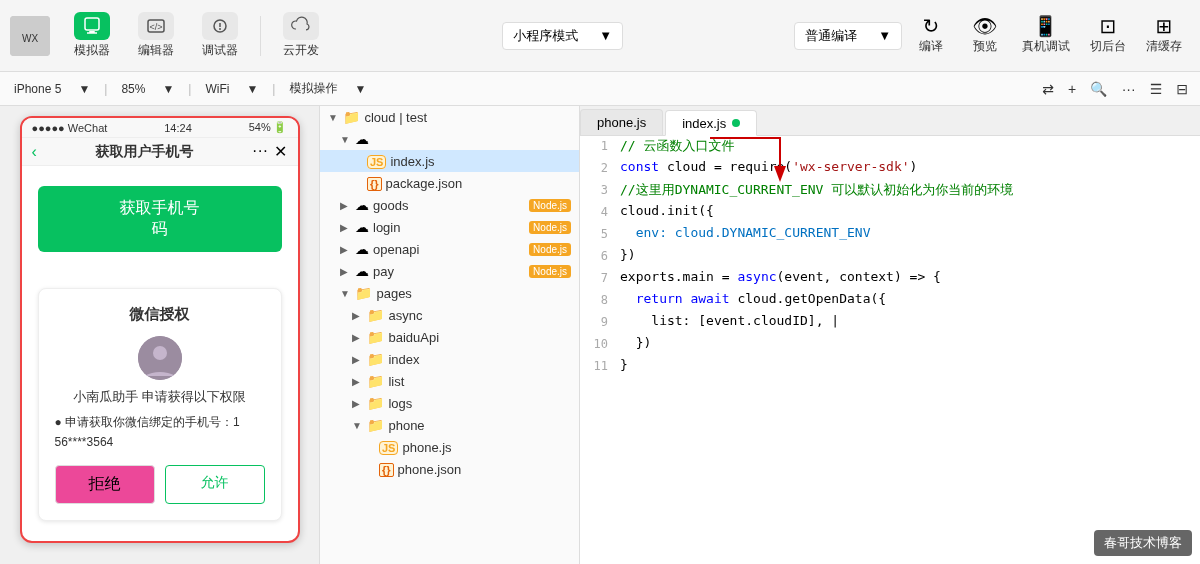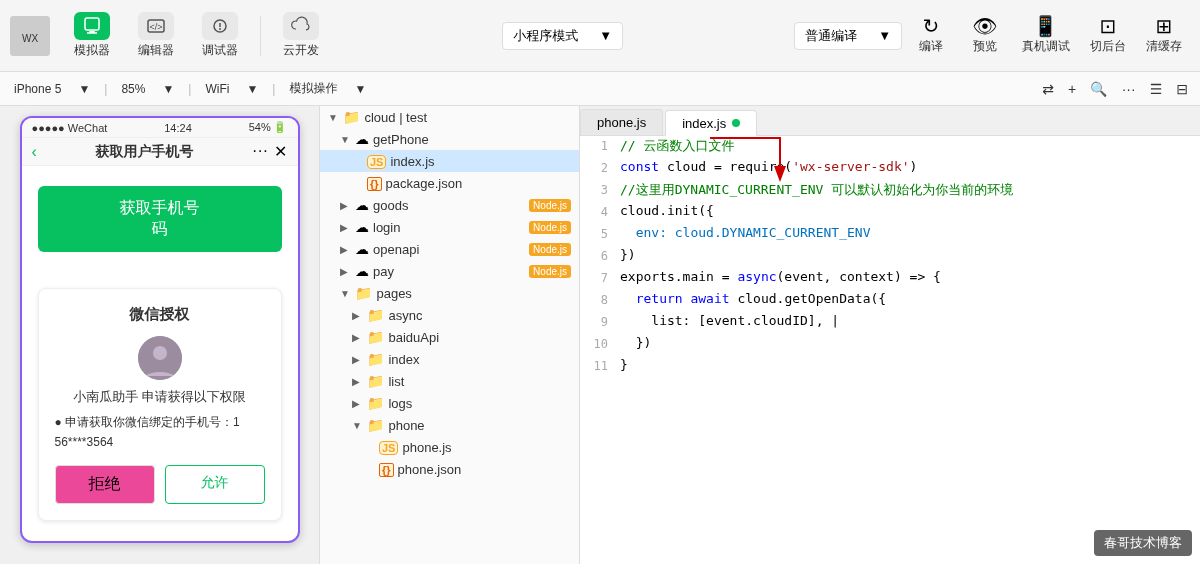--- a/index.html
+++ b/index.html
@@ -51,21 +51,21 @@
     .second-bar-icons { display: flex; align-items: center; gap: 6px; margin-left: auto; }
     .second-bar-icon { cursor: pointer; padding: 2px 4px; border-radius: 3px; font-size: 14px; }
 
     
     .simulator-panel {
       width: 320px; background: #f0f0f0; border-right: 1px solid #ddd;
       display: flex; flex-direction: column; align-items: center; padding: 10px 0;
     }
     .phone-frame {
       width: 280px; background: white; border-radius: 12px;
-      border: 2px solid #8b5cf6; overflow: hidden; box-shadow: 0 2px 8px rgba(0,0,0,0.2);
+      border: 2px solid #ef4444; overflow: hidden; box-shadow: 0 2px 8px rgba(0,0,0,0.2);
     }
     .phone-status-bar {
       background: #f8f8f8; display: flex; align-items: center; justify-content: space-between;
       padding: 3px 10px; font-size: 11px; color: #333; border-bottom: 1px solid #eee;
     }
     .phone-nav-bar {
       background: #f8f8f8; display: flex; align-items: center; justify-content: space-between;
       padding: 4px 10px; border-bottom: 1px solid #eee;
     }
     .phone-nav-title { font-size: 14px; font-weight: bold; color: #333; flex: 1; text-align: center; }
@@ -309,21 +309,20 @@
   <div class="file-tree-panel">
     <div class="tree-item">
       <span class="tree-arrow">▼</span>
       <span class="tree-icon">📁</span>
       <span class="tree-label">cloud | test</span>
     </div>
     <div class="tree-item">
       <span class="tree-indent" style="width:12px"></span>
       <span class="tree-arrow">▼</span>
       <span class="tree-icon">☁</span>
-      <span class="tree-label">getPhone</span>
     </div>
     <div class="tree-item selected">
       <span class="tree-indent" style="width:24px"></span>
       <span class="tree-arrow"> </span>
       <span class="tree-icon"><span class="js-icon">JS</span></span>
       <span class="tree-label"> index.js</span>
     </div>
     <div class="tree-item">
       <span class="tree-indent" style="width:24px"></span>
       <span class="tree-arrow"> </span>

